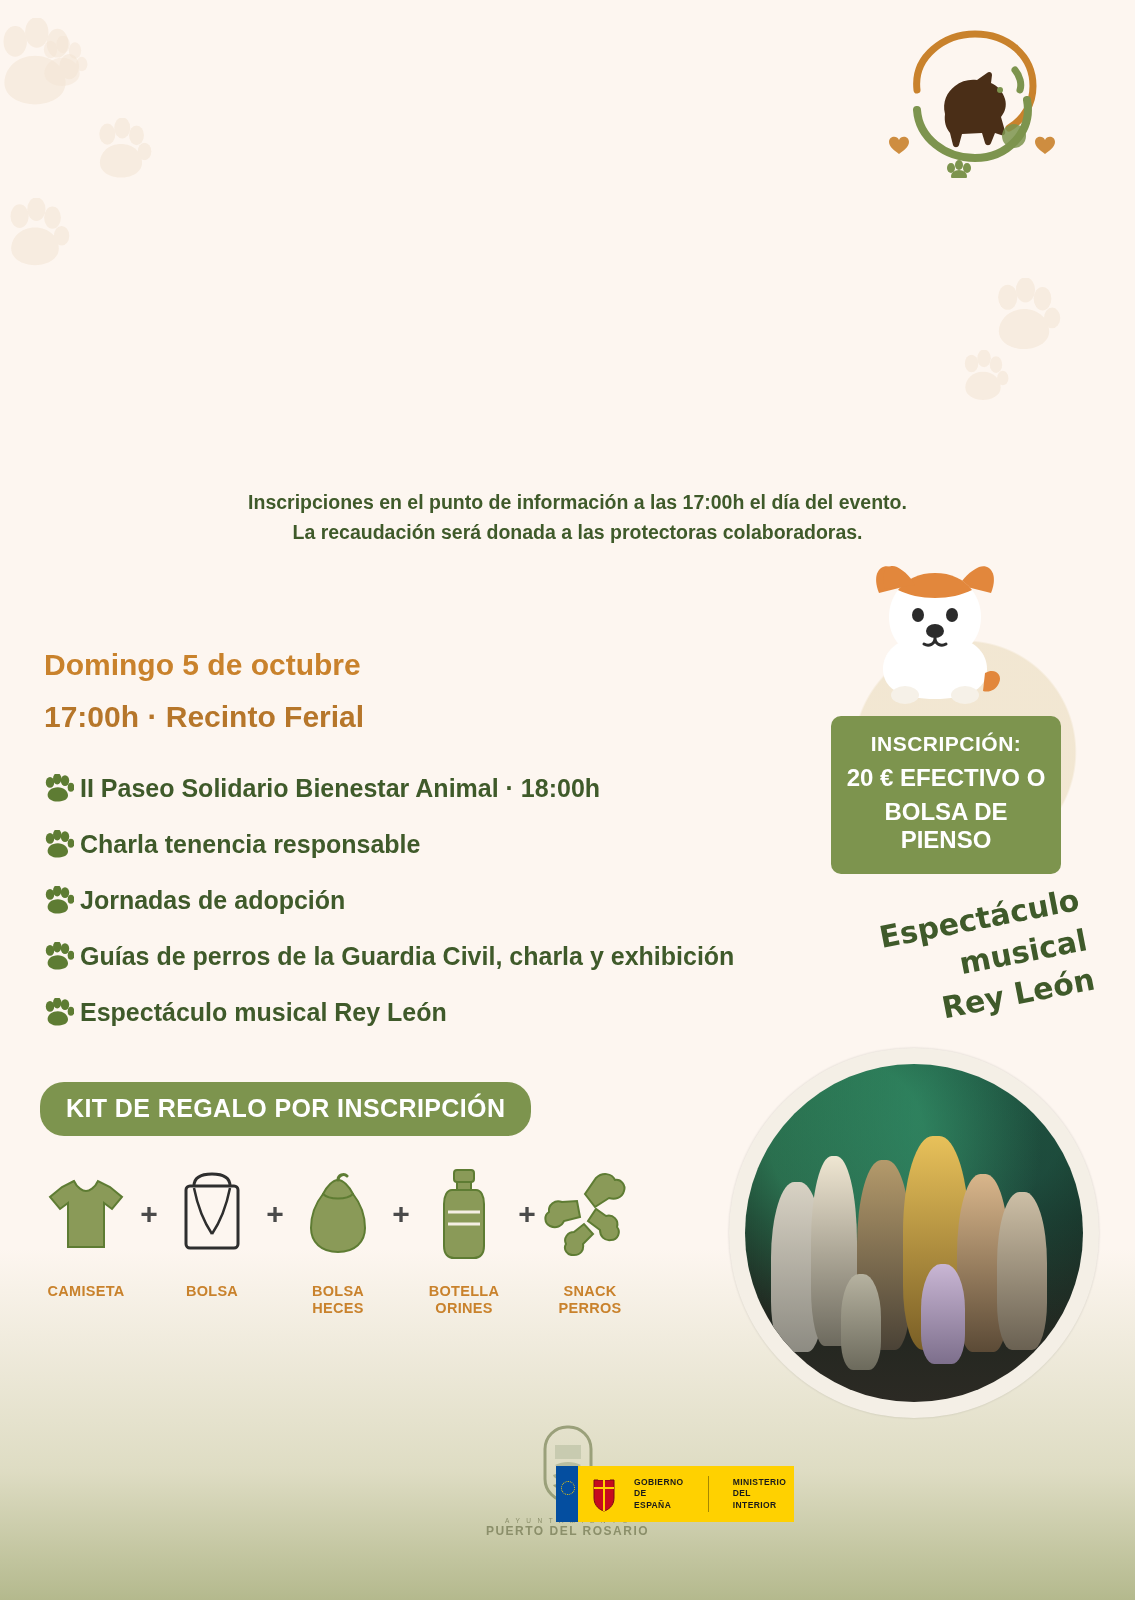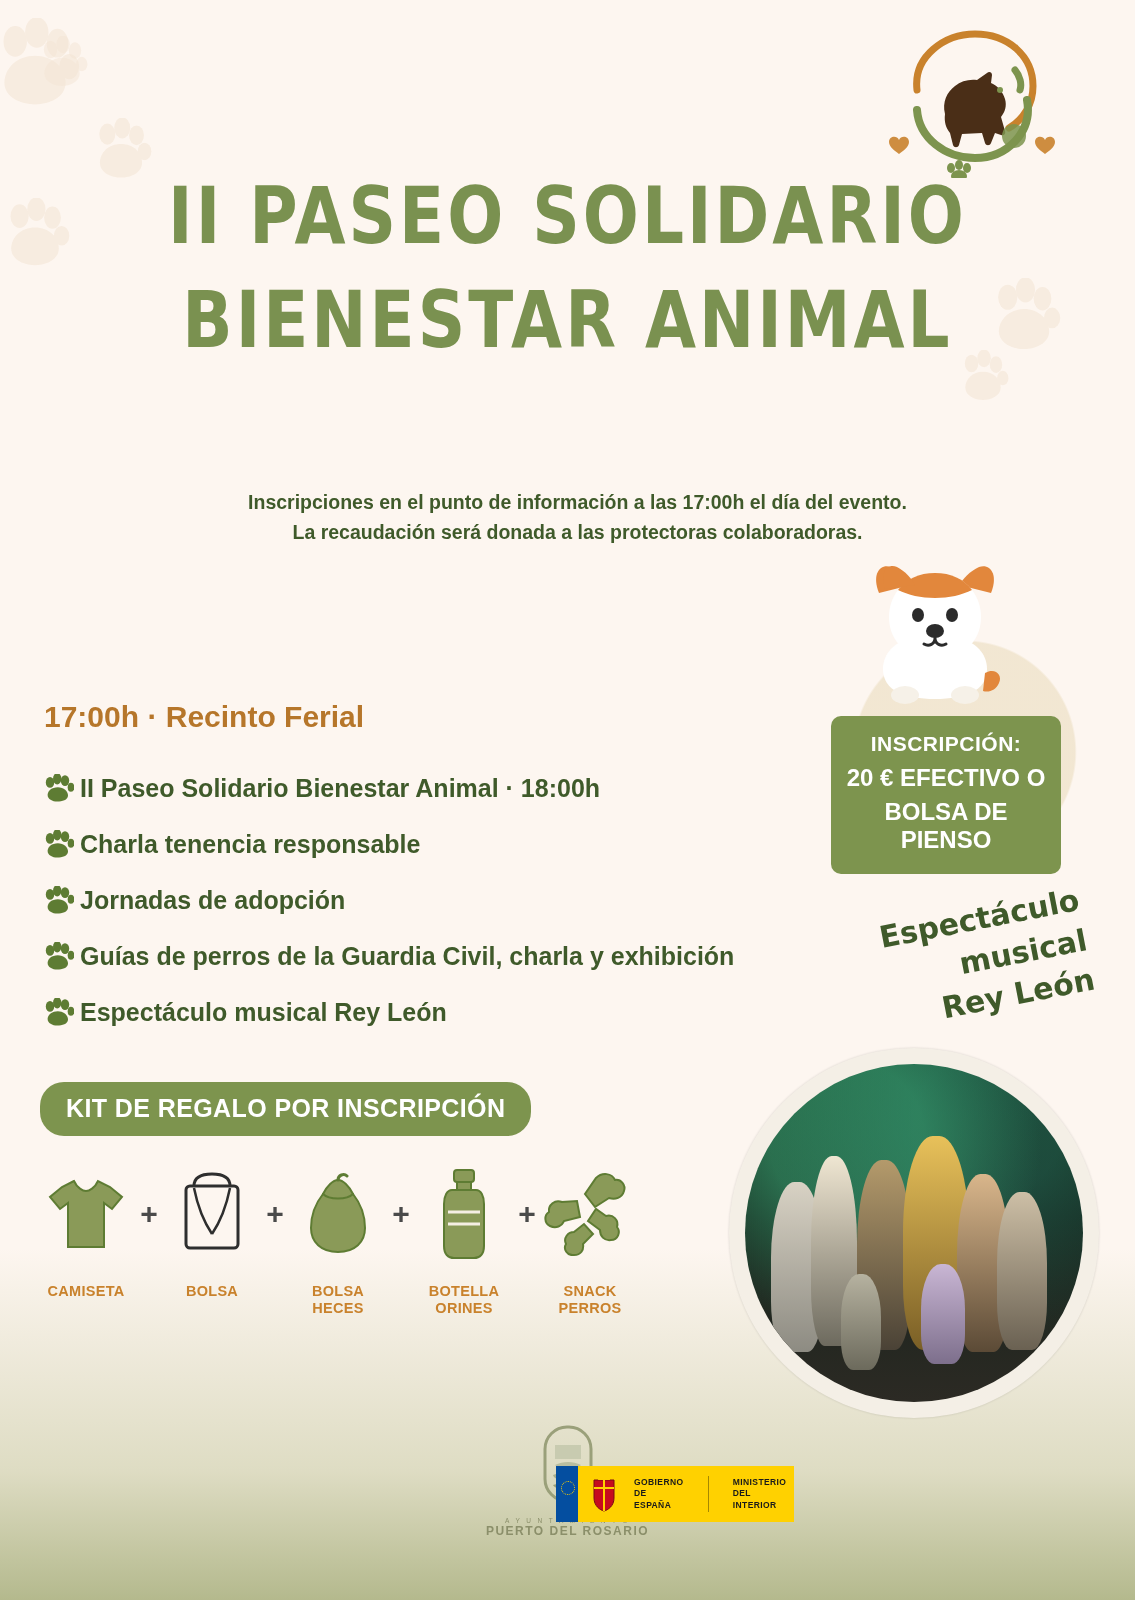--- a/index.html
+++ b/index.html
@@ -218,30 +218,27 @@
           <ellipse cx="64" cy="140" rx="4" ry="5"></ellipse>
           <ellipse cx="72" cy="137" rx="4" ry="5"></ellipse>
           <ellipse cx="80" cy="140" rx="4" ry="5"></ellipse>
           <ellipse cx="72" cy="148" rx="8" ry="6"></ellipse>
         </g>
       <path d="M12 112c2-5 10-4 10 2 0 5-6 9-10 12-4-3-10-7-10-12 0-6 8-7 10-2z" fill="#c9822c" opacity=".9"></path>
       <path d="M158 112c2-5 10-4 10 2 0 5-6 9-10 12-4-3-10-7-10-12 0-6 8-7 10-2z" fill="#c9822c" opacity=".9"></path>
     </svg>
   </div>
 
-  <div class="title-wrap">
-    <div class="title-line l1">II PASEO SOLIDARIO</div>
-    <div class="title-line l2">BIENESTAR ANIMAL</div>
-  </div>
 
   <div class="subtext">
     <div>Inscripciones en el punto de información a las 17:00h el día del evento.</div>
     <div>La recaudación será donada a las protectoras colaboradoras.</div>
   </div>
 
+  <div class="date-line d1">Domingo 5 de octubre</div>
   <div class="date-line d2">17:00h · Recinto Ferial</div>
 
   <div class="bullets">
     <div class="bullet-row">
       <span class="paw">
         <svg viewBox="0 0 100 95">
             <ellipse cx="20" cy="28" rx="14" ry="18"></ellipse>
             <ellipse cx="44" cy="16" rx="14" ry="19"></ellipse>
             <ellipse cx="70" cy="22" rx="14" ry="18"></ellipse>
             <ellipse cx="90" cy="44" rx="11" ry="15"></ellipse>

